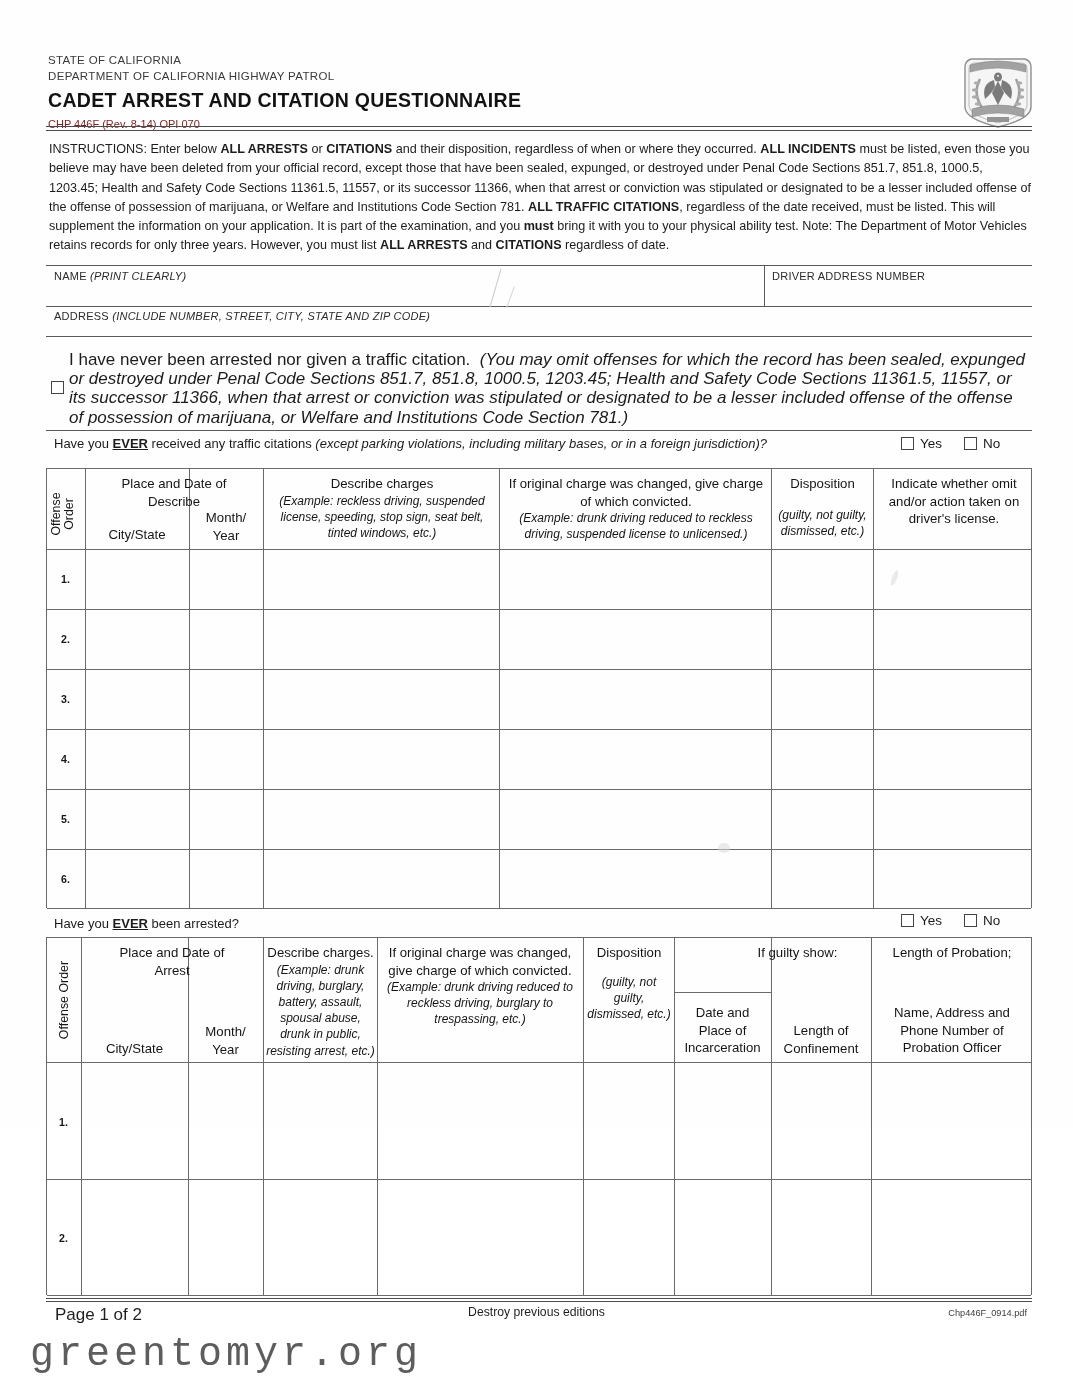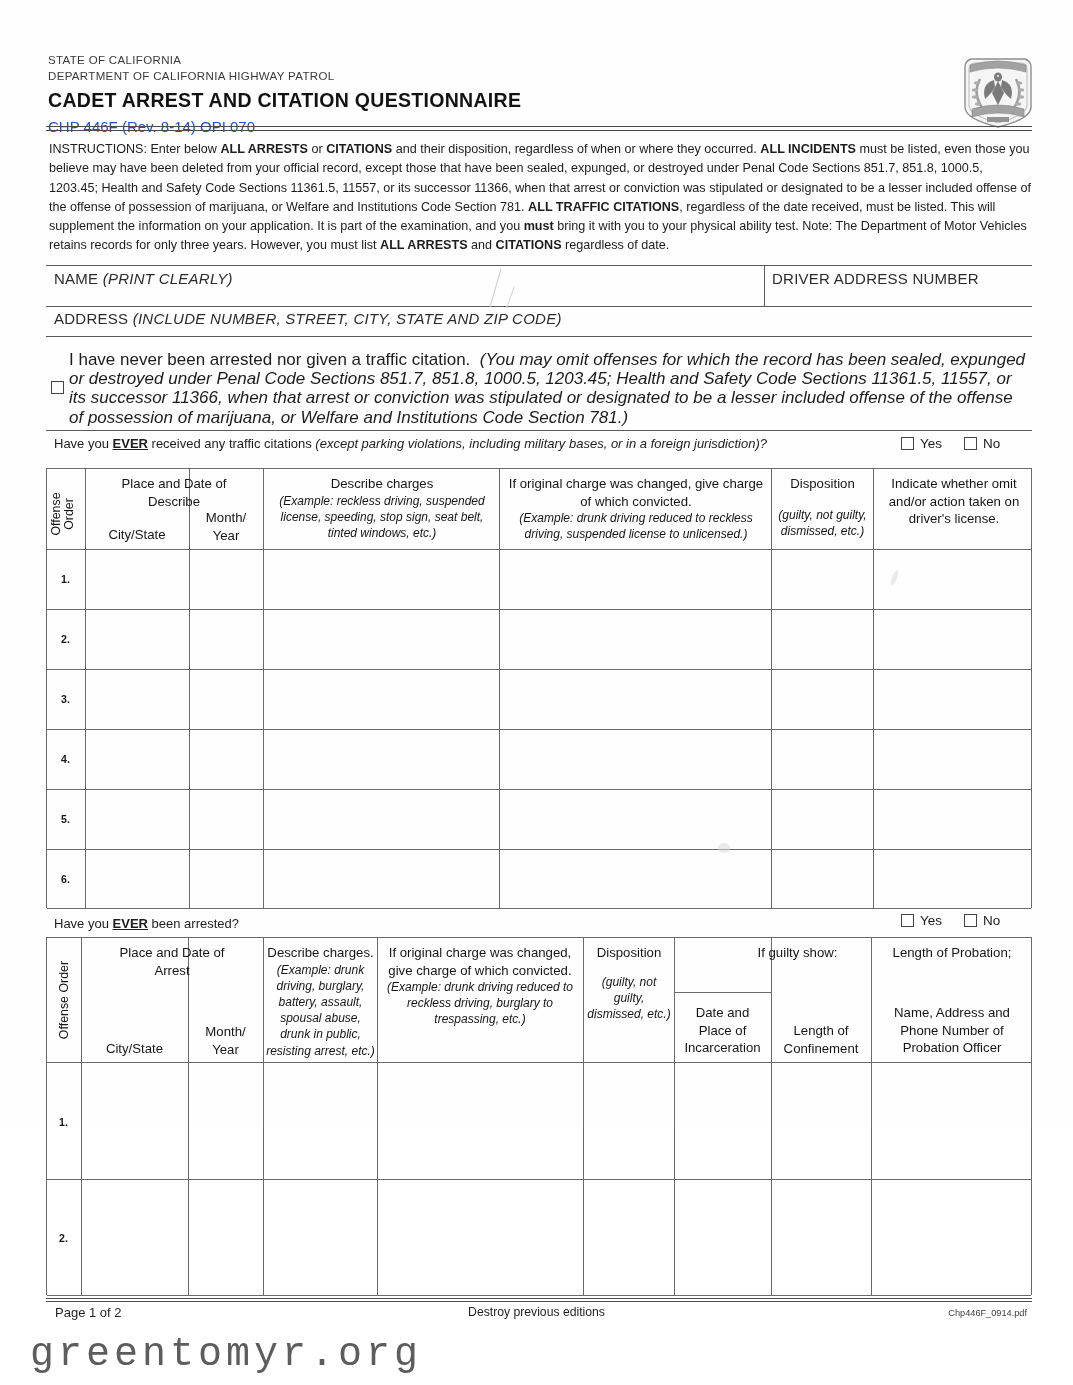--- a/index.html
+++ b/index.html
@@ -37,23 +37,23 @@
   }
   .hdr-title {
     font-size: 19.5px;
     font-weight: bold;
     letter-spacing: .3px;
     margin-top: 5px;
     color: #121212;
     white-space: nowrap;
   }
   .hdr-form {
-    font-size: 15px;
+    font-size: 11px;
     margin-top: 6px;
-    color: #1d4ed8;
+    color: #7f1d1d;
     white-space: nowrap;
   }
   
   .seal {
     position: absolute;
     left: 961px; top: 47px;
     width: 74px; height: 82px;
     opacity: .82;
   }
   
@@ -85,21 +85,21 @@
     border-bottom: 1px solid #5a5a5a;
     box-sizing: border-box;
   }
   .namebox .vdiv {
     position: absolute;
     left: 718px; top: 0; bottom: 0;
     border-left: 1px solid #5a5a5a;
   }
   .fieldlabel {
     position: absolute;
-    font-size: 15px;
+    font-size: 11px;
     letter-spacing: .25px;
     color: #2b2b2b;
     white-space: nowrap;
   }
   .fieldlabel i { font-style: italic; }
   .addrbox {
     position: absolute;
     left: 46px; top: 307px;
     width: 986px; height: 30px;
     border-bottom: 1px solid #5a5a5a;
@@ -227,21 +227,21 @@
     position: absolute;
     left: 46px; top: 1298px;
     width: 986px;
     border-top: 1.3px solid #4b4b4b;
     border-bottom: 1.3px solid #4b4b4b;
     height: 2px;
   }
   .f-left {
     position: absolute;
     left: 55px; top: 1305px;
-    font-size: 13px;
+    font-size: 17px;
     color: #1f1f1f;
   }
   .f-center {
     position: absolute;
     left: 0; top: 1305px;
     width: 1073px;
     text-align: center;
     font-size: 12.2px;
     color: #1f1f1f;
   }

